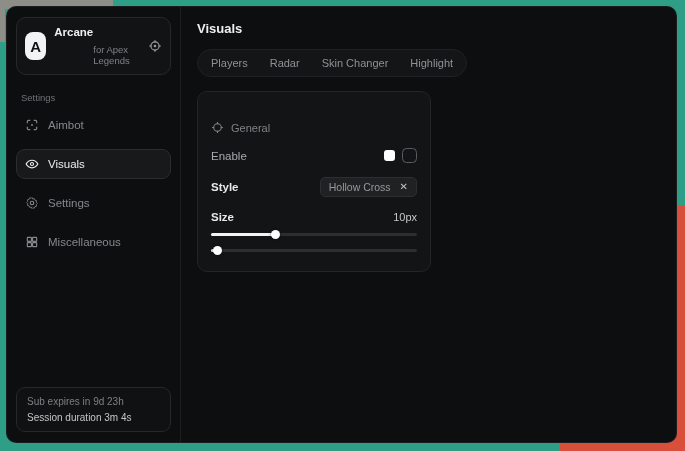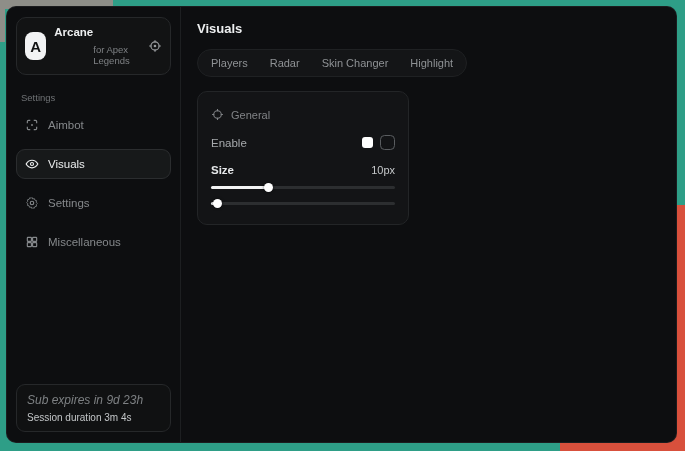--- a/index.html
+++ b/index.html
@@ -49,40 +49,40 @@
     color:#85888b; font-size:11.5px; cursor:pointer;
   }
   .nav-item.active { color:#eceeef; background:#17191a; border-color:#2b2d2f; }
   .nav-item .ico { display:flex; width:14px; height:14px; }
   .nav-item svg { width:14px; height:14px; }
 
   .sidebar-footer {
     margin-top:auto; border:1px solid #26282a; border-radius:9px;
     padding:8px 10px; background:#101112;
   }
-  .foot-line1 { color:#7d8083; font-size:12px;font-style:italic; }
+  .foot-line1 { color:#7d8083; font-size:10px; }
   .foot-line2 { color:#c3c6c8; font-size:10px; margin-top:5px; }
 
   
   .main { flex:1; padding:14px 16px; }
   .page-title { font-size:13px; font-weight:700; color:#eceeef; }
 
   .tabbar {
     margin-top:13px; display:inline-flex; align-items:center; gap:2px;
     background:#141517; border:1px solid #1f2123; border-radius:14px; padding:3px;
   }
   .tab {
     padding:4px 10px; font-size:11px; color:#8f9295; border-radius:6px;
     cursor:pointer; white-space:nowrap;
   }
   .tab.active { background:#2a2c2e; color:#f4f5f6; font-weight:600; }
 
   .panel {
-    margin-top:14px; width:212px; background:#131416;
-    border:1px solid #232527; border-radius:10px; padding:16px 13px 16px;
+    margin-top:14px; width:234px; background:#131416;
+    border:1px solid #232527; border-radius:10px; padding:29px 13px 16px;
   }
   .panel-header { display:flex; align-items:center; gap:7px; color:#808386; font-size:11px; }
   .panel-header svg { width:13px; height:13px; }
 
   .row { display:flex; justify-content:space-between; align-items:center; margin-top:14px; }
   .lbl-dim  { color:#a7aaad; font-size:11.5px; }
   .lbl-bold { color:#e6e8ea; font-size:11.5px; font-weight:600; }
   .val { color:#c6c9cb; font-size:11px; }
 
   .enable-controls { display:flex; align-items:center; gap:7px; }
@@ -217,20 +217,27 @@
       </div>
 
       <div class="row">
         <span class="lbl-dim">Enable</span>
         <span class="enable-controls">
           <span class="swatch" style="background: rgb(255, 255, 255);"></span>
           <span class="checkbox"></span>
         </span>
       </div>
 
+      <div class="row">
+        <span class="lbl-bold">Style</span>
+        <span class="select-pill">
+          <span class="sel-text">Hollow Cross</span>
+          <span class="sel-clear">✕</span>
+        </span>
+      </div>
 
       <div class="row">
         <span class="lbl-bold">Size</span>
         <span class="val">10px</span>
       </div>
       <div class="slider">
         <div class="track"></div>
         <div class="fill" style="width: 31%;"></div>
         <div class="handle" style="left: 29%;"></div>
       </div>

